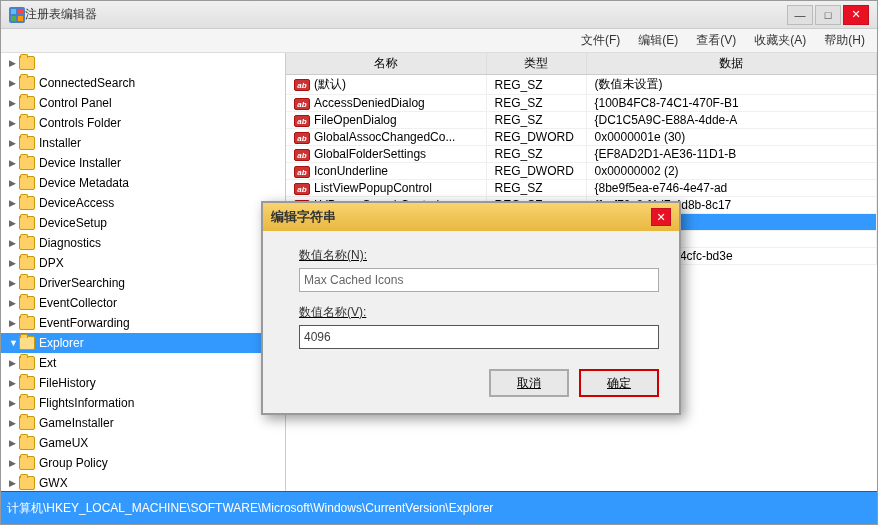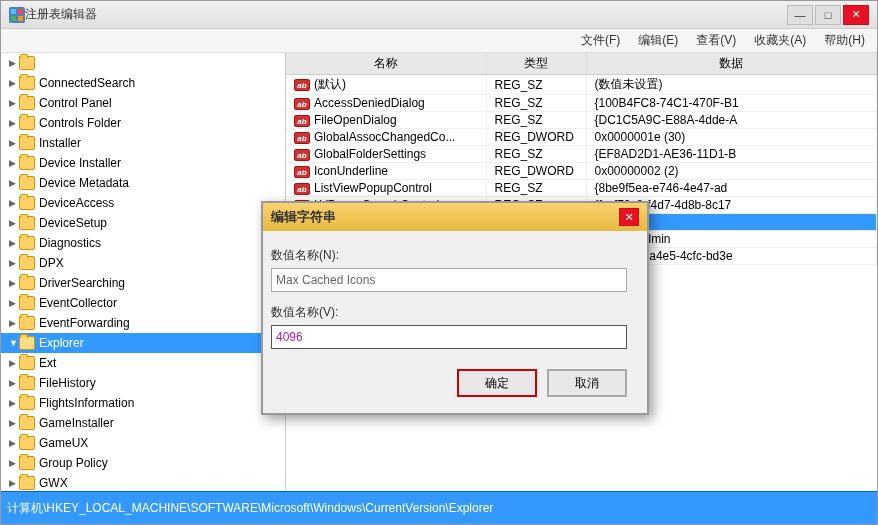--- a/index.html
+++ b/index.html
@@ -216,21 +216,21 @@
       position: absolute;
       top: 0; left: 0; right: 0; bottom: 0;
       z-index: 100;
     }
 
     
     .dialog {
       position: absolute;
       top: 200px;
       left: 260px;
-      width: 388px;
+      width: 420px;
       background: #f0f0f0;
       border: 2px solid #999;
       box-shadow: 4px 4px 12px rgba(0,0,0,0.4);
     }
     .dialog-title-bar {
       background: linear-gradient(to bottom, #f8d370, #e8b840);
       height: 28px;
       display: flex;
       align-items: center;
       justify-content: space-between;
@@ -247,41 +247,42 @@
       background: #e81123;
       color: white;
       border: 1px solid #c50e1f;
       cursor: pointer;
       display: flex;
       align-items: center;
       justify-content: center;
       font-size: 11px;
     }
     .dialog-body {
-      padding: 16px 20px 16px 8px;
+      padding: 16px 20px 16px 36px;
+      text-decoration: underline;
     }
     .dialog-label {
       font-size: 12px;
       color: #333;
       margin-bottom: 4px;
     }
     .dialog-input {
       width: 100%;
       height: 24px;
       border: 1px solid #aaa;
       padding: 0 4px;
       font-size: 12px;
       background: white;
       margin-bottom: 12px;
       color: #666;
       outline: none;
     }
     .dialog-input.active {
       border: 1px solid #555;
-      color: #a21caf;
+      color: #404040;
     }
     .dialog-buttons {
       display: flex;
       justify-content: flex-end;
       gap: 10px;
       margin-top: 8px;
     }
     .dialog-btn {
       width: 80px;
       height: 28px;
@@ -556,20 +557,20 @@
       <div class="dialog-title-bar">
         <span class="dialog-title-text">编辑字符串</span>
         <div class="dialog-close-btn">✕</div>
       </div>
       <div class="dialog-body">
         <div class="dialog-label">数值名称(N):</div>
         <input class="dialog-input" readonly="" value="Max Cached Icons" style="">
         <div class="dialog-label">数值名称(V):</div>
         <input class="dialog-input active" value="4096" style="">
         <div class="dialog-buttons">
+          <button class="dialog-btn">取消</button>
           <button class="dialog-btn confirm">确定</button>
-          <button class="dialog-btn">取消</button>
         </div>
       </div>
     </div>
   </div>
 
 </div>
 
 </body></html>

